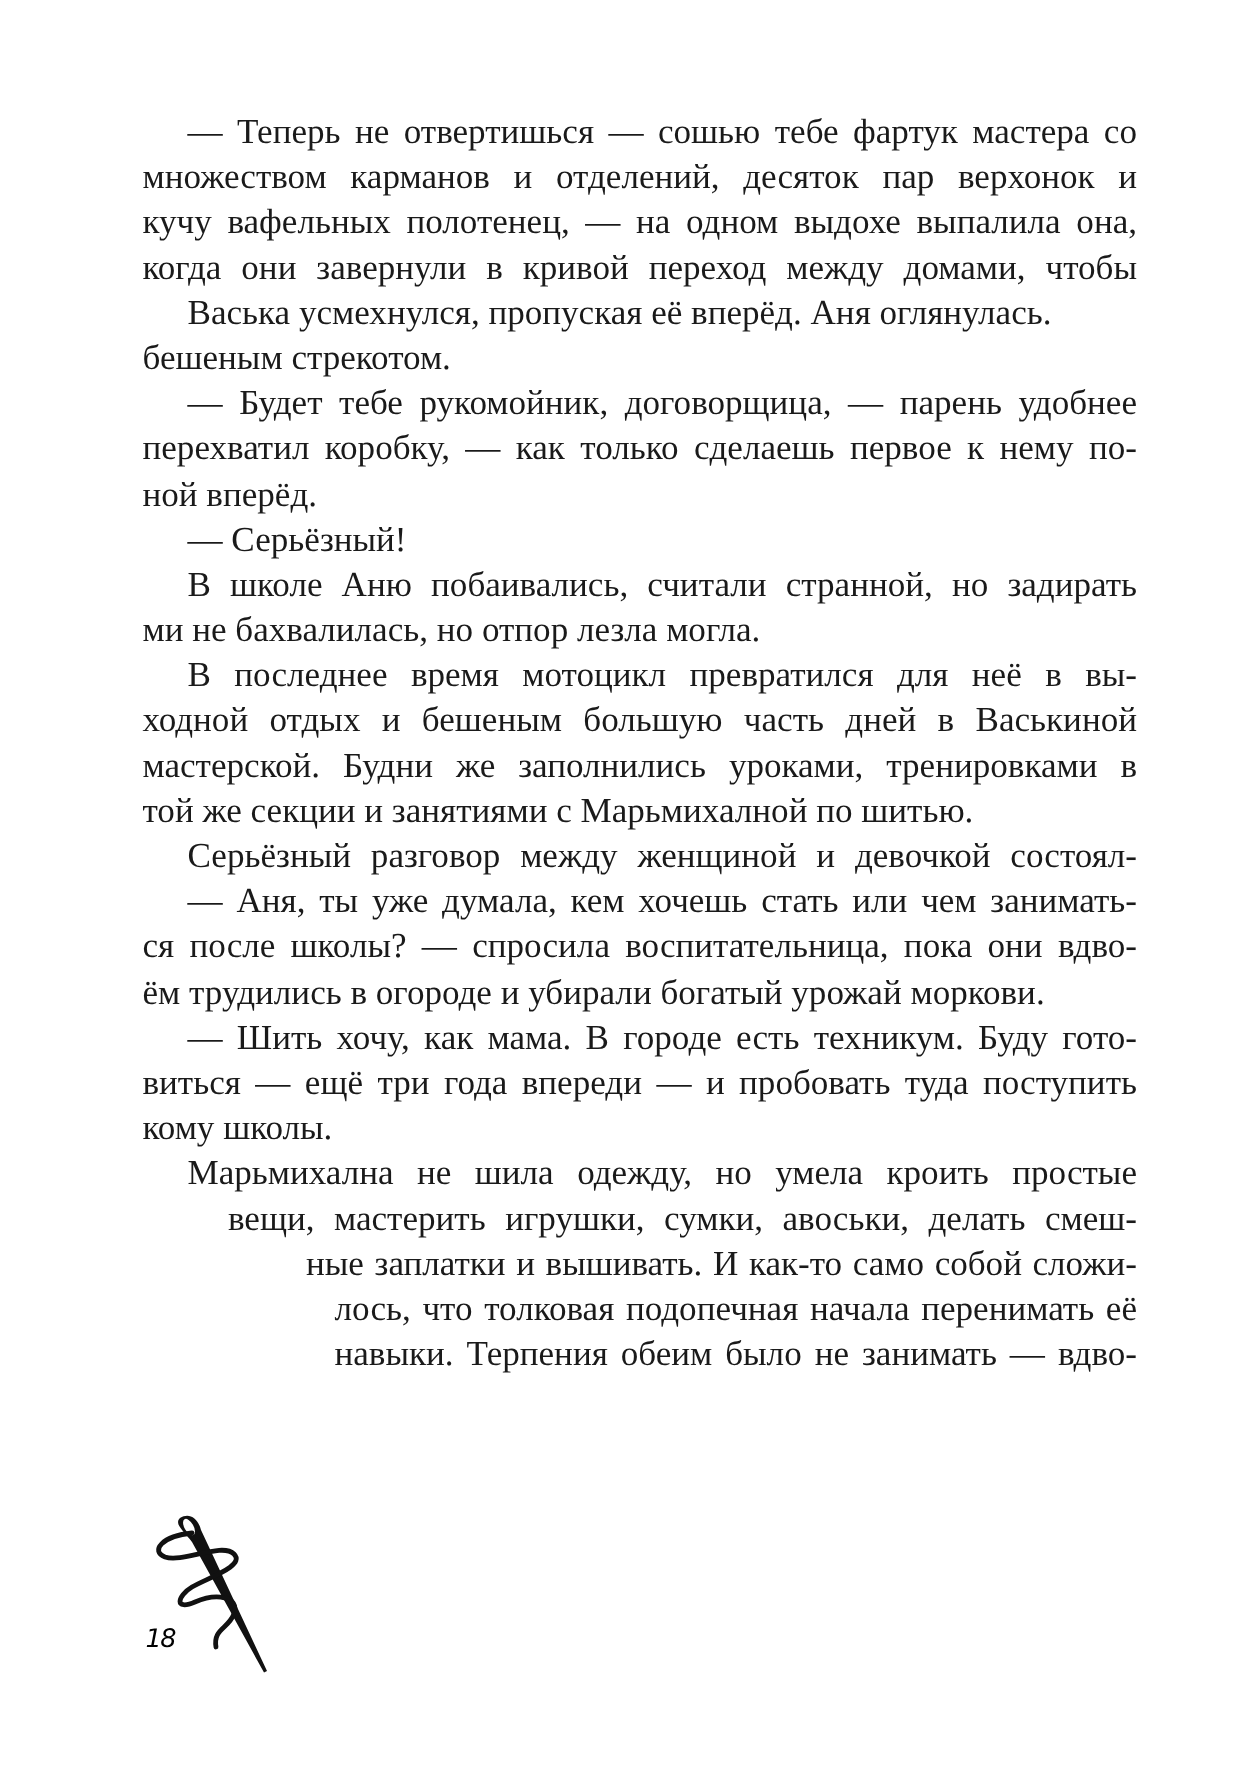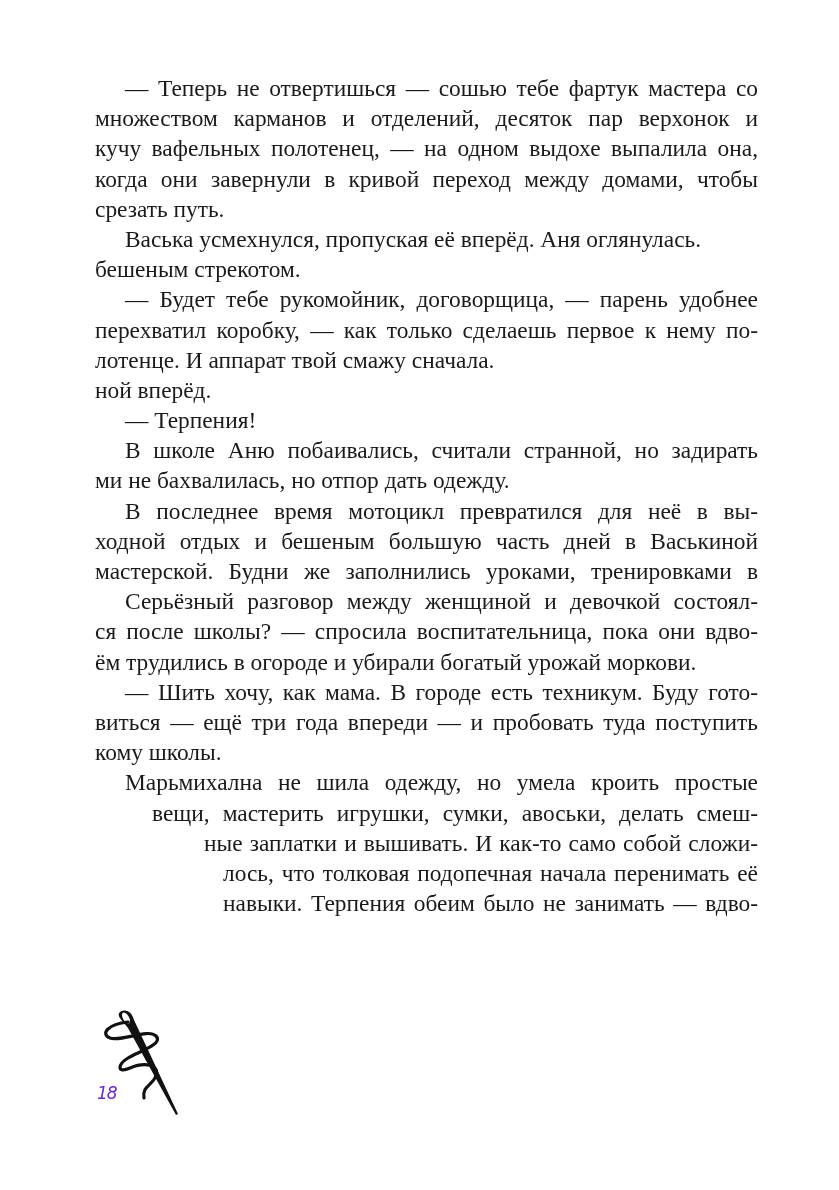--- a/index.html
+++ b/index.html
@@ -55,47 +55,47 @@
       width: 100px;
       height: 110px;
     }
     .page-number {
       position: absolute;
       left: 97px;
       top: 1083px;
       font-family: "DejaVu Sans", sans-serif;
       font-style: italic;
       font-size: 17px;
-      color: #6d28d9;
+      color: #000000;
       letter-spacing: -1px;
     }
   </style>
 </head>
 <body>
 
 <div class="page">
   <div class="text-block">
     <span class="line indent">— Теперь не отвертишься — сошью тебе фартук мастера со</span>
     <span class="line">множеством карманов и отделений, десяток пар верхонок и</span>
     <span class="line">кучу вафельных полотенец, — на одном выдохе выпалила она,</span>
     <span class="line">когда они завернули в кривой переход между домами, чтобы</span>
-    <span class="line last">срезать путь.</span>
     <span class="line indent last">Васька усмехнулся, пропуская её вперёд. Аня оглянулась.</span>
     <span class="line last">бешеным стрекотом.</span>
     <span class="line indent">— Будет тебе рукомойник, договорщица, — парень удобнее</span>
     <span class="line">перехватил коробку, — как только сделаешь первое к нему по-</span>
-    <span class="line last">лотенце. И аппарат твой смажу сначала.</span>
     <span class="line last">ной вперёд.</span>
-    <span class="line indent last">— Терпения!</span>
+    <span class="line indent last">— Серьёзный!</span>
     <span class="line indent">В школе Аню побаивались, считали странной, но задирать</span>
-    <span class="line last">ми не бахвалилась, но отпор дать одежду.</span>
+    <span class="line last">ми не бахвалилась, но отпор лезла могла.</span>
     <span class="line indent">В последнее время мотоцикл превратился для неё в вы-</span>
     <span class="line">ходной отдых и бешеным большую часть дней в Васькиной</span>
     <span class="line">мастерской. Будни же заполнились уроками, тренировками в</span>
+    <span class="line last">той же секции и занятиями с Марьмихалной по шитью.</span>
     <span class="line indent">Серьёзный разговор между женщиной и девочкой состоял-</span>
+    <span class="line indent">— Аня, ты уже думала, кем хочешь стать или чем занимать-</span>
     <span class="line">ся после школы? — спросила воспитательница, пока они вдво-</span>
     <span class="line last">ём трудились в огороде и убирали богатый урожай моркови.</span>
     <span class="line indent">— Шить хочу, как мама. В городе есть техникум. Буду гото-</span>
     <span class="line">виться — ещё три года впереди — и пробовать туда поступить</span>
     <span class="line last">кому школы.</span>
     <span class="line indent">Марьмихална не шила одежду, но умела кроить простые</span>
     <span class="line wrap1">вещи, мастерить игрушки, сумки, авоськи, делать смеш-</span>
     <span class="line wrap2">ные заплатки и вышивать. И как-то само собой сложи-</span>
     <span class="line wrap3">лось, что толковая подопечная начала перенимать её</span>
     <span class="line wrap3">навыки. Терпения обеим было не занимать — вдво-</span>

